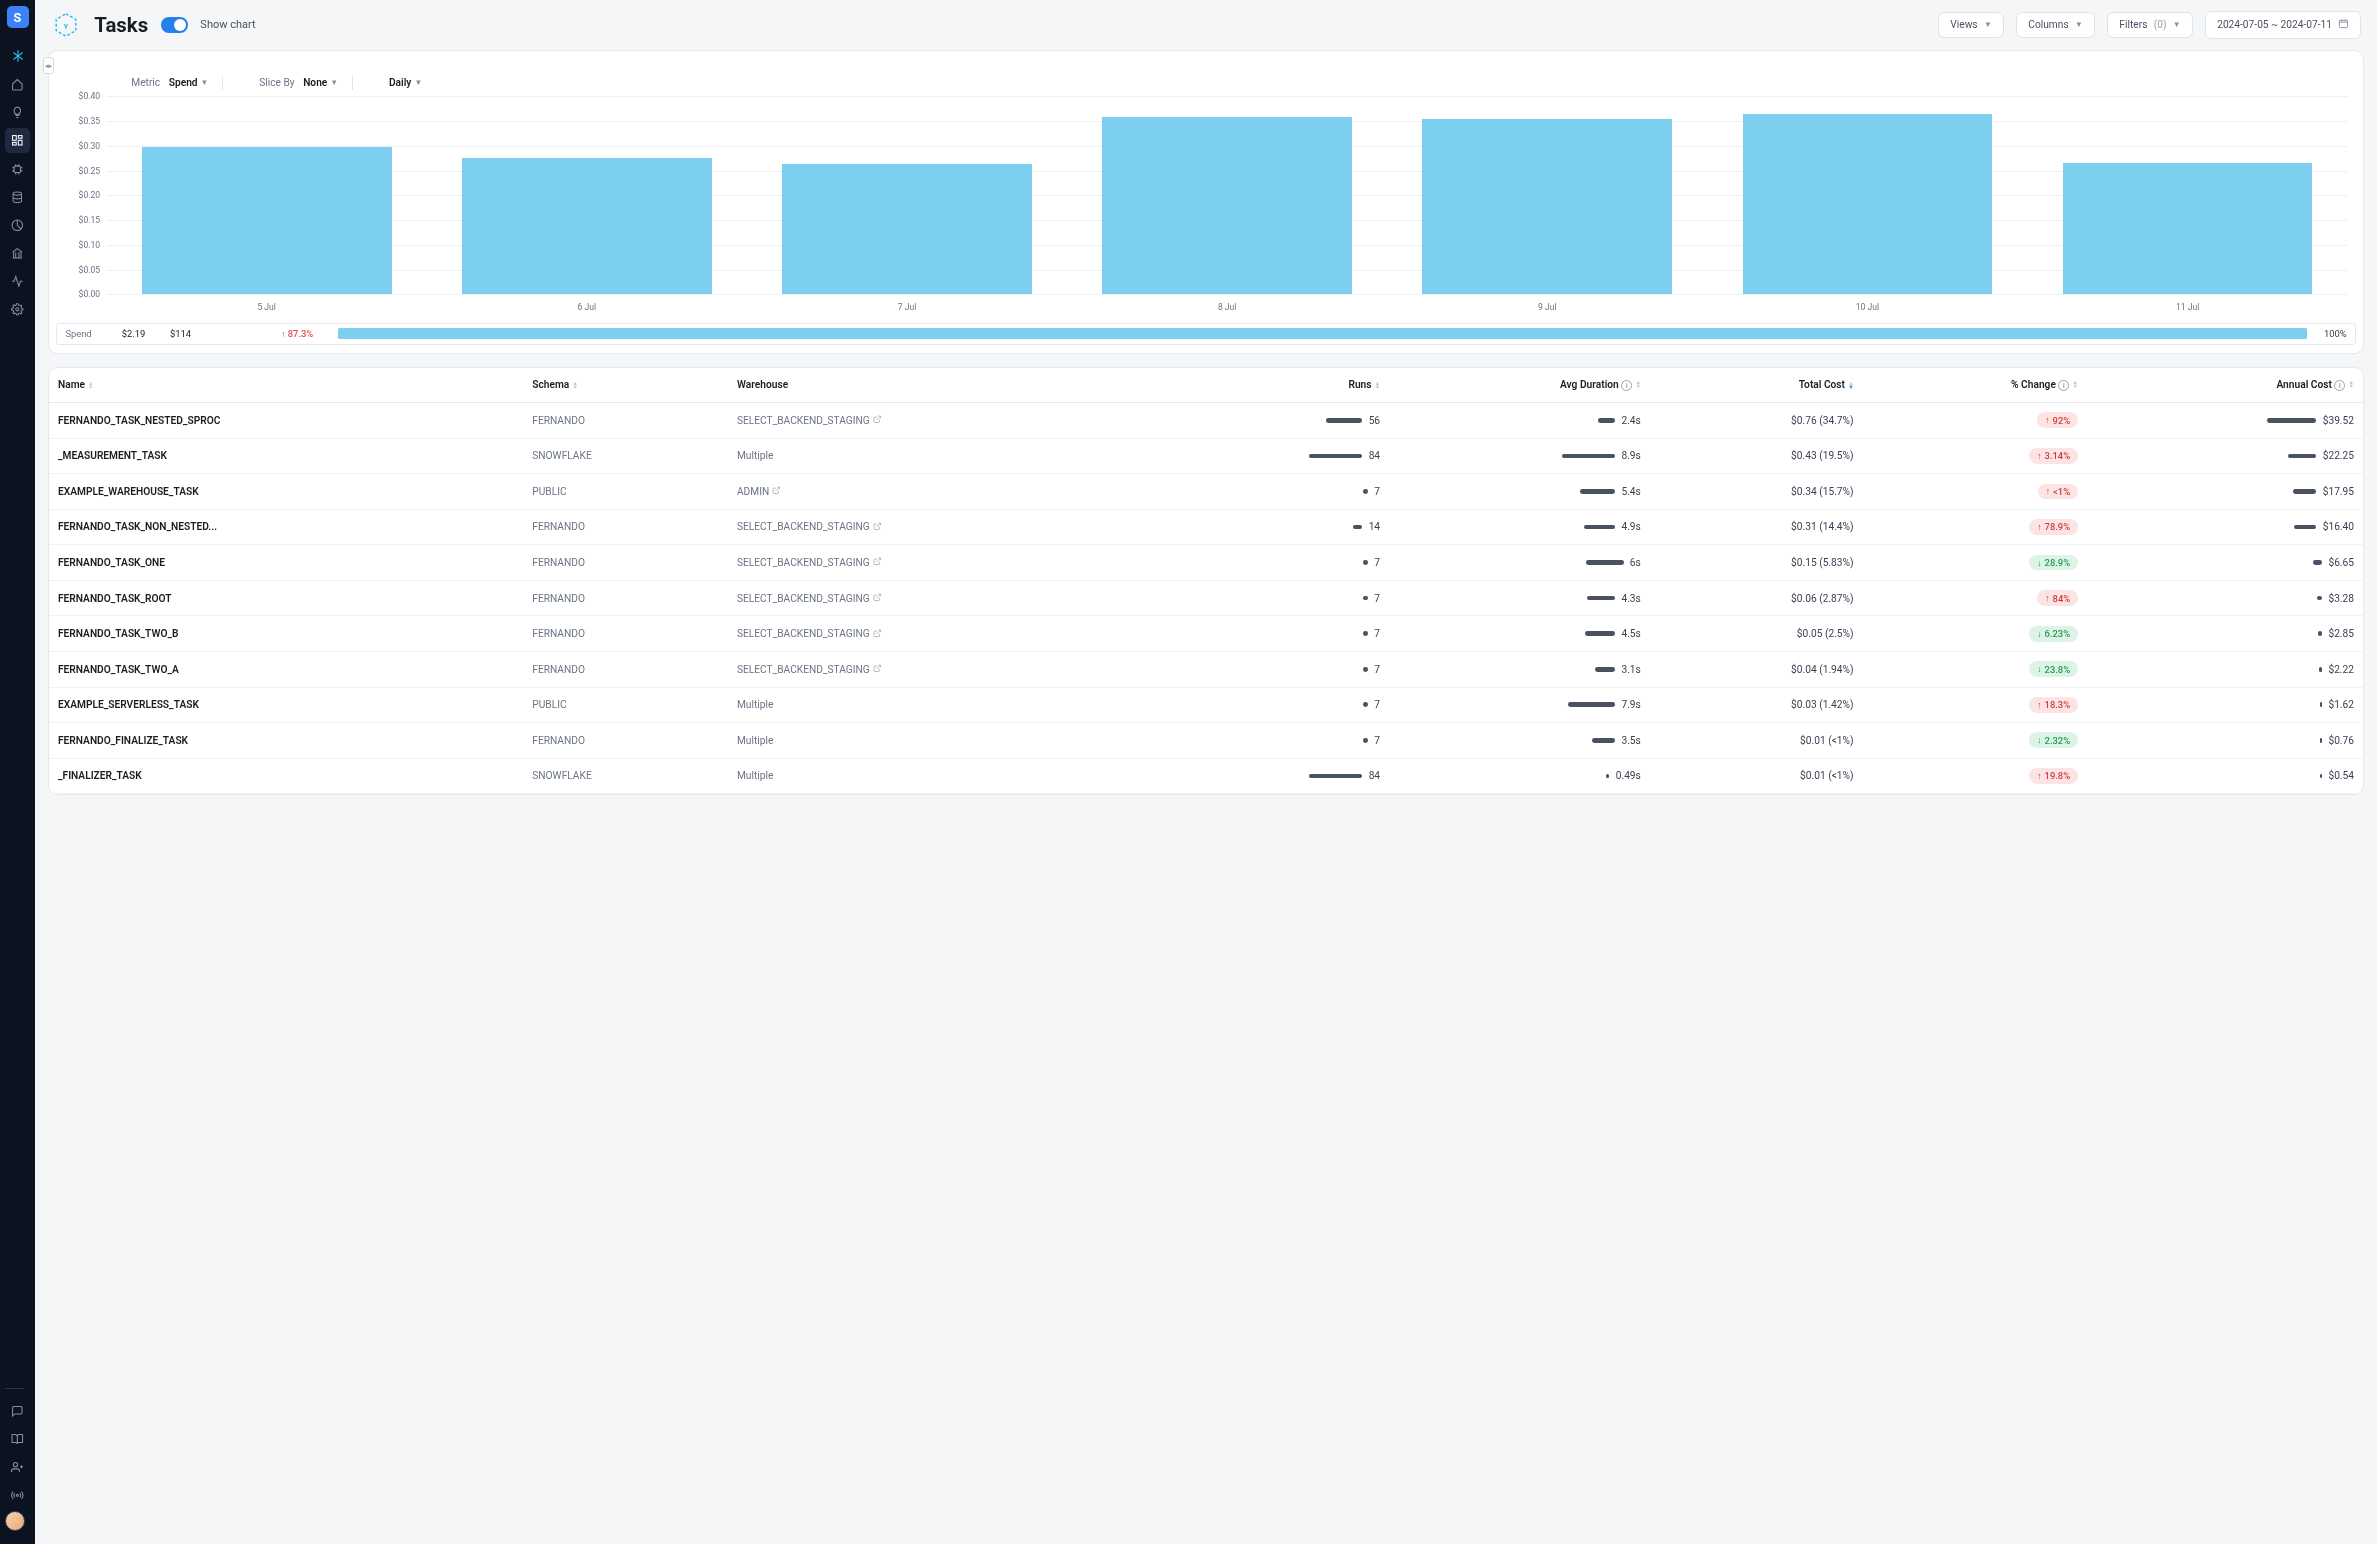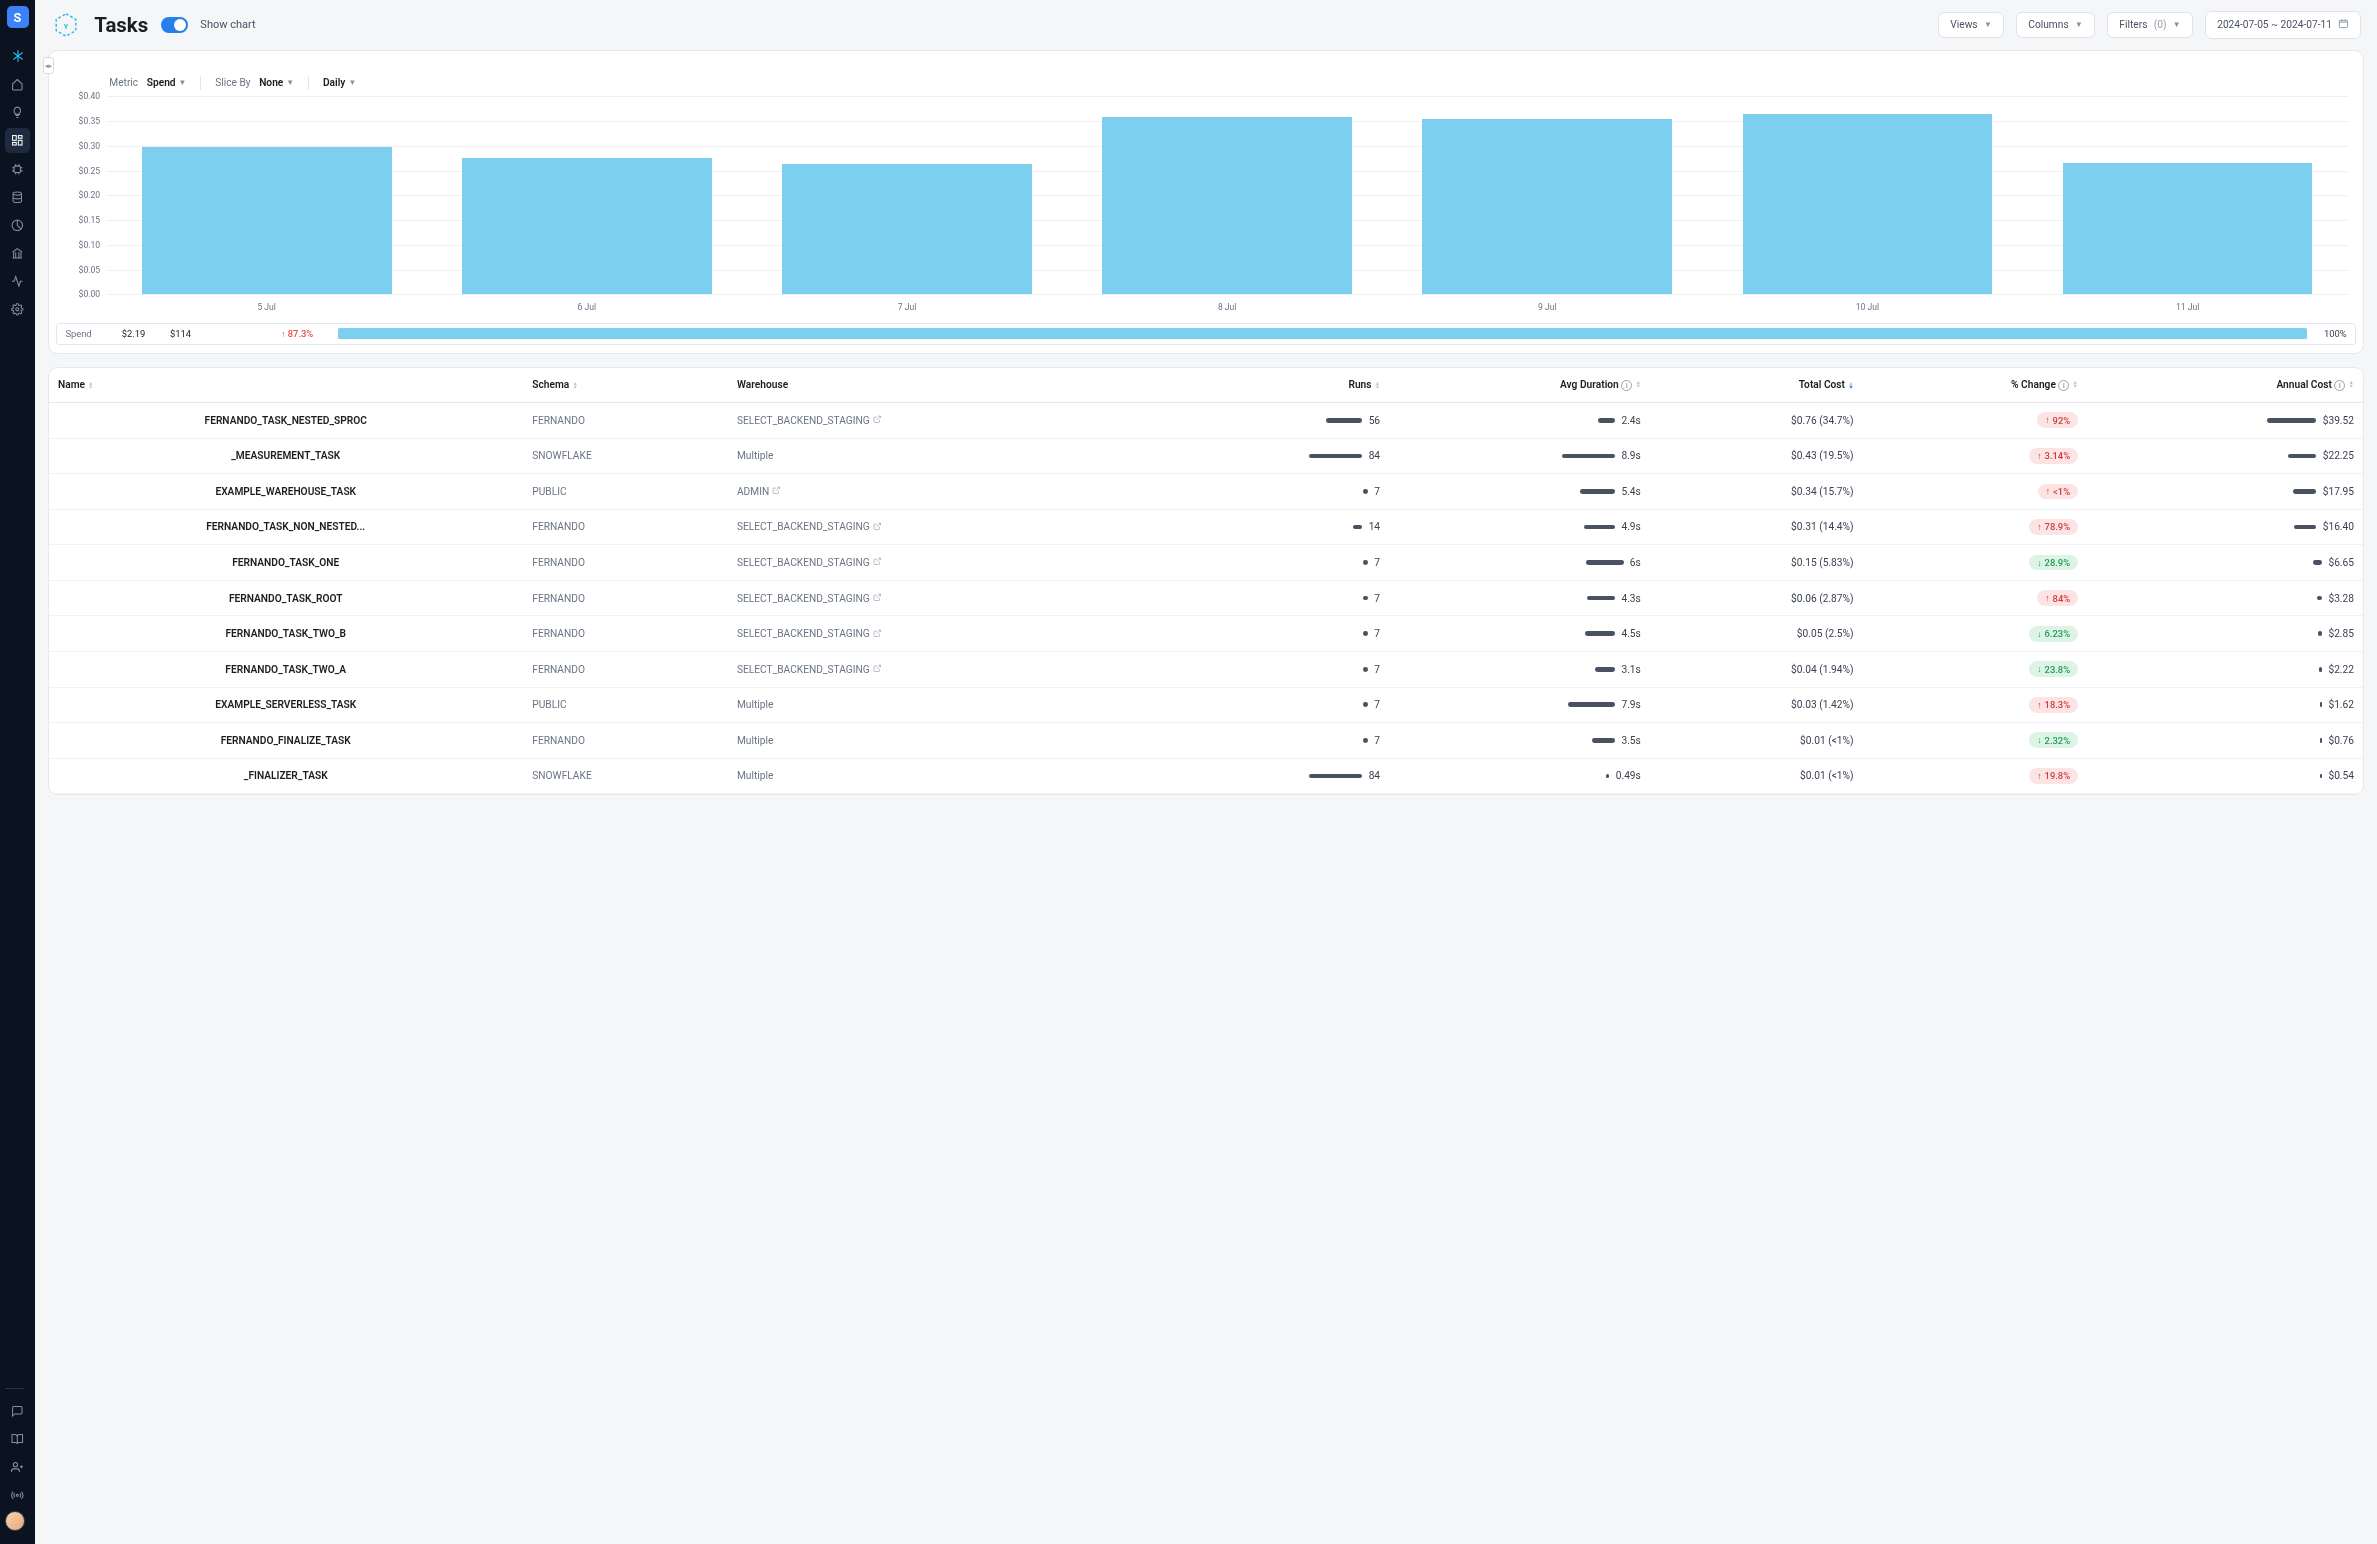--- a/index.html
+++ b/index.html
@@ -88,21 +88,21 @@
   position: relative; left: -5.5px; top: 6.3px;
   width: 11px; height: 17.3px;
   border: 0.8px solid #d6dbe2; border-radius: 3.1px;
   background: #fff; display: flex; align-items:center; justify-content:center;
   font-size: 7px; color: #8690a3;
 }
 
 
 .chart-header { display: flex; align-items: center; padding: 7.9px 15.7px 0 15.7px; gap: 14px; }
 .chart-title { flex: 1; text-align: center; font-size: 12.6px; font-weight: 500; }
-.chart-ctrl { display: flex; align-items: center; gap: 3px; font-size: 10.2px; color: #6b7484; }
+.chart-ctrl { display: flex; align-items: center; gap: 3px; font-size: 10.2px; color: #6b7484; margin-left: 22px; }
 .chart-ctrl b { color: #1a1d21; font-weight: 600; }
 .vdiv { width: 0.8px; height: 14px; background: #e1e5eb; }
 .y-axis { position: absolute; left: 15.7px; top: 6.3px; bottom: 23.6px; width: 39px; }
 .y-tick { position: absolute; right: 3.1px; font-size: 8.6px; color: #6b7484; transform: translateY(-50%); }
 .gridlines { position: absolute; left: 58px; right: 15.7px; top: 6.3px; bottom: 23.6px; }
 .gridline { position: absolute; left: 0; right: 0; border-top: 0.8px solid #eef0f3; }
 .bars { position: absolute; left: 58px; right: 15.7px; top: 6.3px; bottom: 23.6px; display: flex; align-items: flex-end; }
 .bar-slot { flex: 1; display: flex; justify-content: center; height: 100%; align-items: flex-end; }
 .bar { width: 78%; background: #7dcff0; }
 .x-labels { position: absolute; left: 58px; right: 15.7px; bottom: 6.3px; display: flex; }
@@ -131,21 +131,21 @@
 th {
   text-align: left; font-size: 10.2px; font-weight: 600; color: #1a1d21;
   padding: 11px 9.4px; border-bottom: 0.8px solid #e5e8ec;
   white-space: nowrap;
 }
 th.right, td.right { text-align: right; }
 td {
   padding: 9.4px 9.4px; border-bottom: 0.8px solid #f0f2f5;
   font-size: 10.2px; color: #3a4151; white-space: nowrap;
 }
-.task-name { font-weight: 600; color: #1a1d21; text-align: center; }
+.task-name { font-weight: 600; color: #1a1d21; }
 .schema { color: #6b7484; }
 .wh { color: #6b7484; }
 .extlink { display: inline-flex; font-size: 8.6px; color: #9aa1af; margin-left: 3.1px; }
 .sorter { display: inline-flex; flex-direction: column; margin-left: 3.1px; font-size: 5.5px; line-height: 3.9px; color: #c3c9d2; vertical-align: middle; }
 .sorter .active { color: #2680eb; }
 
 .sparkcell { display: flex; align-items: center; gap: 6.3px; justify-content: flex-end; }
 .sparkbar {
   height: 4.7px; border-radius: 2.4px; background: #e3e7ed; position: relative; flex-shrink: 0;
 }

